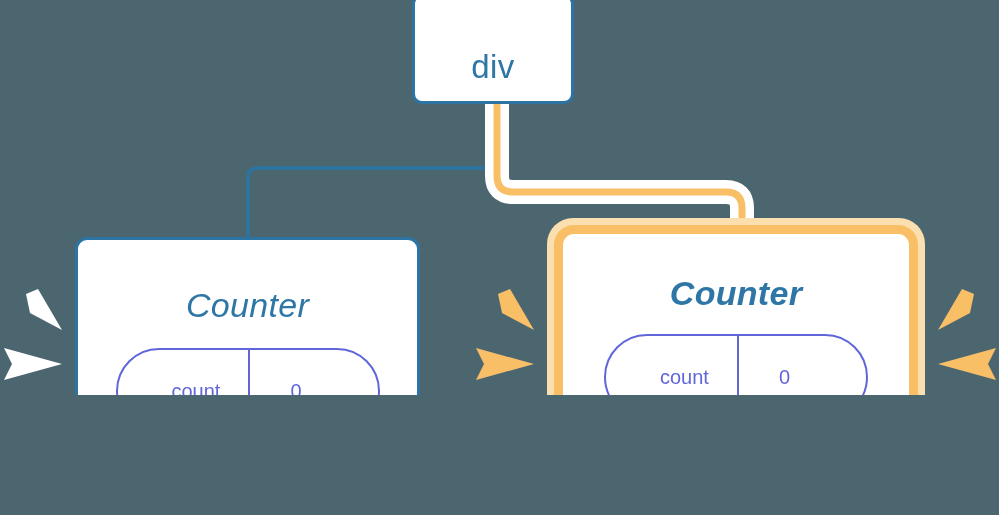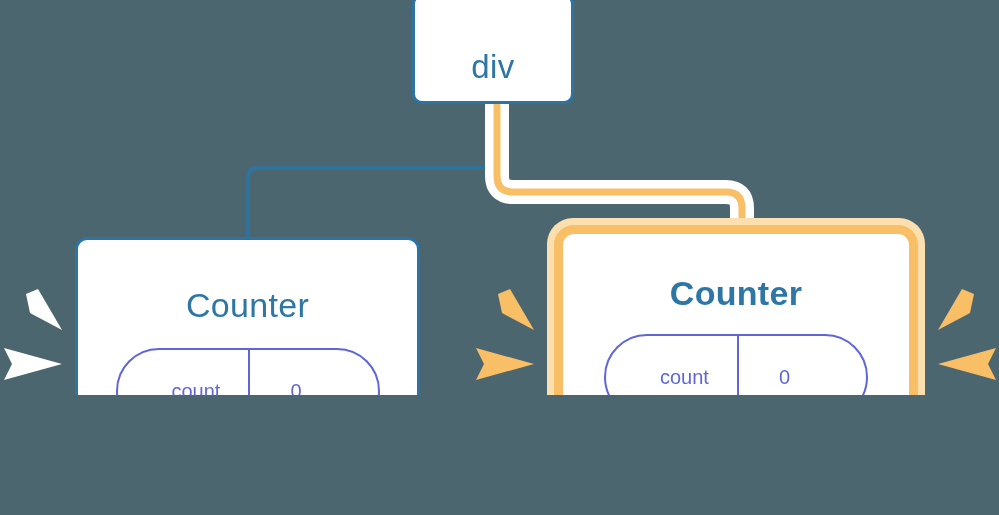--- a/index.html
+++ b/index.html
@@ -84,20 +84,21 @@
 
   .node-title {
     color: #2d76a5;
     line-height: 1;
     white-space: nowrap;
   }
   .counter-title {
     font-size: 34px;
     margin-top: 48px;
     letter-spacing: 0.3px;
+    font-style: italic;
   }
   .counter-title.bold {
     font-weight: bold;
     margin-top: 42px;
   }
 
   
   .pill {
     display: flex;
     align-items: stretch;

